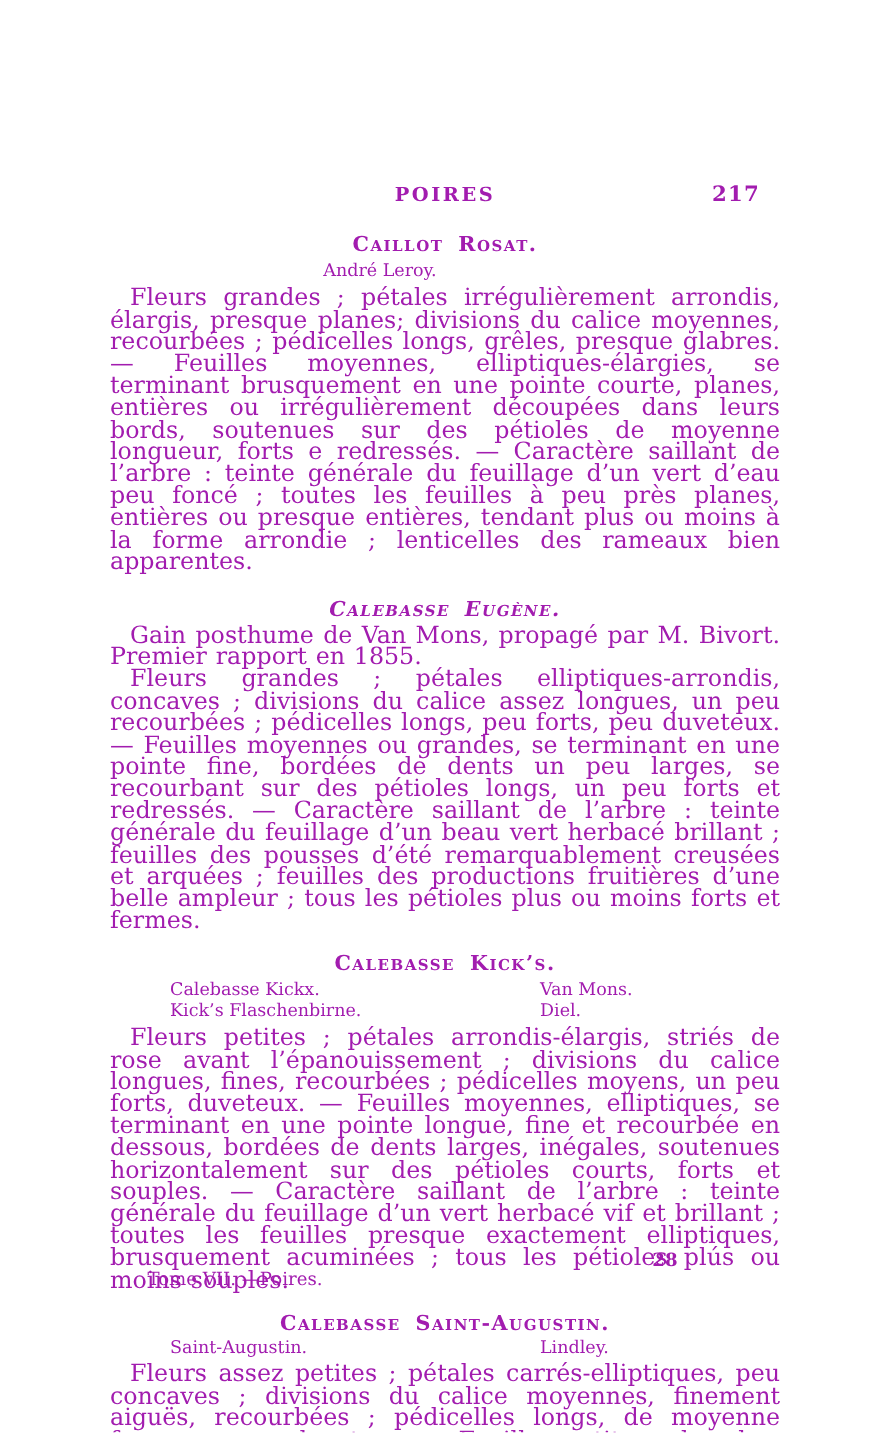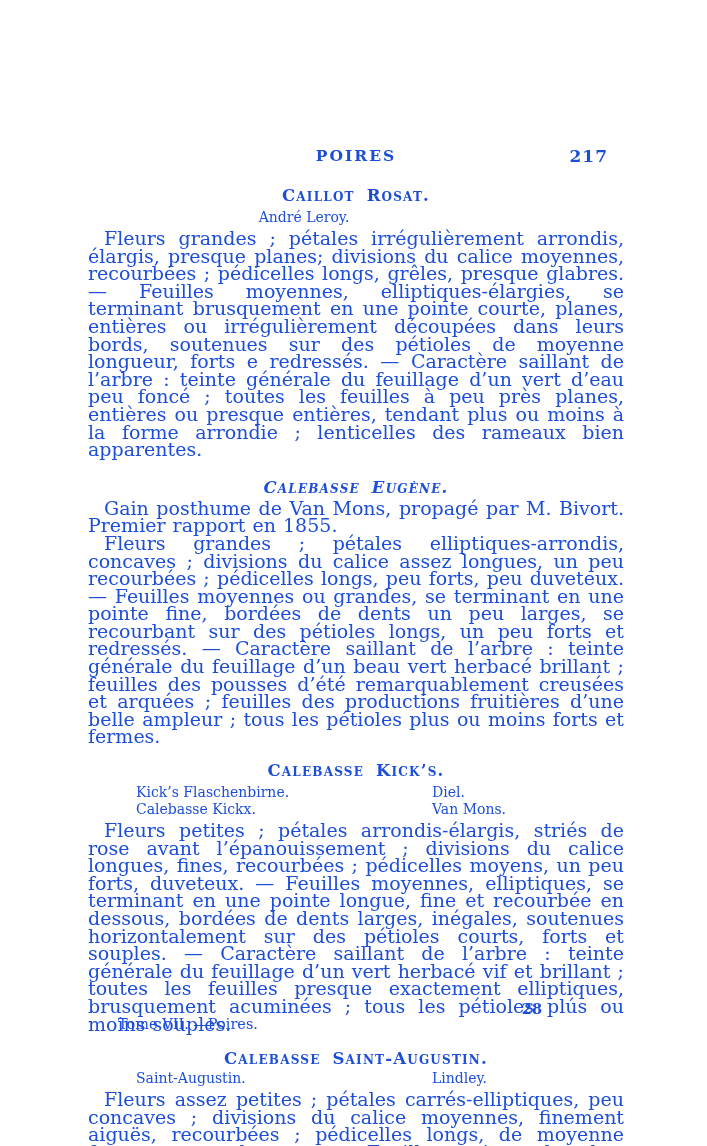--- a/index.html
+++ b/index.html
@@ -5,21 +5,21 @@
   html, body {
     margin: 0;
     padding: 0;
     background: #ffffff;
   }
   .page {
     position: relative;
     width: 707px;
     height: 1146px;
     background: #ffffff;
-    color: #1d4ed8;
+    color: #a21caf;
     font-family: "DejaVu Serif", "Liberation Serif", serif;
     overflow: hidden;
   }
   .textblock {
     position: absolute;
     left: 88px;
     top: 146px;
     width: 536px;
   }
   .running-head {
@@ -119,26 +119,26 @@
     <div>
       <div class="section-heading heading-gap-2">Calebasse Eugène.</div>
       <p class="body-par">Gain posthume de Van Mons, propagé par M. Bivort. Premier rapport en 1855.</p>
       <p class="body-par">Fleurs grandes ; pétales elliptiques-arrondis, concaves ; divisions du calice assez longues, un peu recourbées ; pédicelles longs, peu forts, peu duveteux. — Feuilles moyennes ou grandes, se terminant en une pointe fine, bordées de dents un peu larges, se recourbant sur des pétioles longs, un peu forts et redressés. — Caractère saillant de l’arbre : teinte générale du feuillage d’un beau vert herbacé brillant ; feuilles des pousses d’été remarquablement creusées et arquées ; feuilles des productions fruitières d’une belle ampleur ; tous les pétioles plus ou moins forts et fermes.</p>
     </div>
 
     <div>
       <div class="section-heading heading-gap-3">Calebasse Kick’s.</div>
       <div class="synonyms">
         <div class="col-left">
+          <div>Calebasse Kickx.</div>
           <div>Kick’s Flaschenbirne.</div>
-          <div>Calebasse Kickx.</div>
         </div>
         <div class="col-right">
+          <div>Van Mons.</div>
           <div>Diel.</div>
-          <div>Van Mons.</div>
         </div>
       </div>
       <p class="body-par">Fleurs petites ; pétales arrondis-élargis, striés de rose avant l’épanouissement ; divisions du calice longues, fines, recourbées ; pédicelles moyens, un peu forts, duveteux. — Feuilles moyennes, elliptiques, se terminant en une pointe longue, fine et recourbée en dessous, bordées de dents larges, inégales, soutenues horizontalement sur des pétioles courts, forts et souples. — Caractère saillant de l’arbre : teinte générale du feuillage d’un vert herbacé vif et brillant ; toutes les feuilles presque exactement elliptiques, brusquement acuminées ; tous les pétioles plús ou moins souples.</p>
     </div>
 
     <div>
       <div class="section-heading heading-gap-4">Calebasse Saint-Augustin.</div>
       <div class="synonyms">
         <div class="col-left">
           <div>Saint-Augustin.</div>

